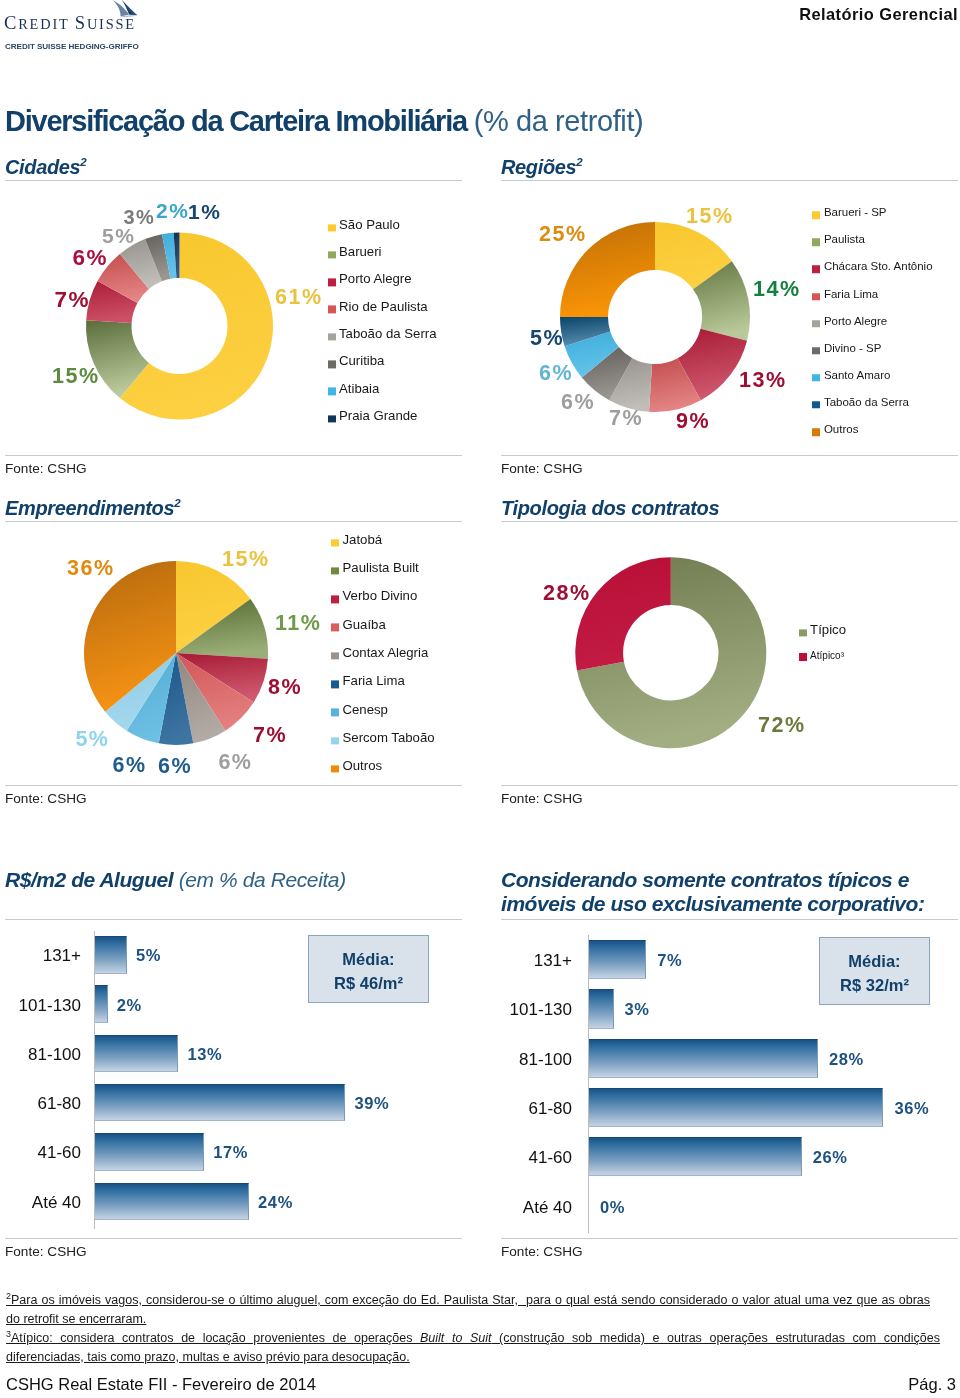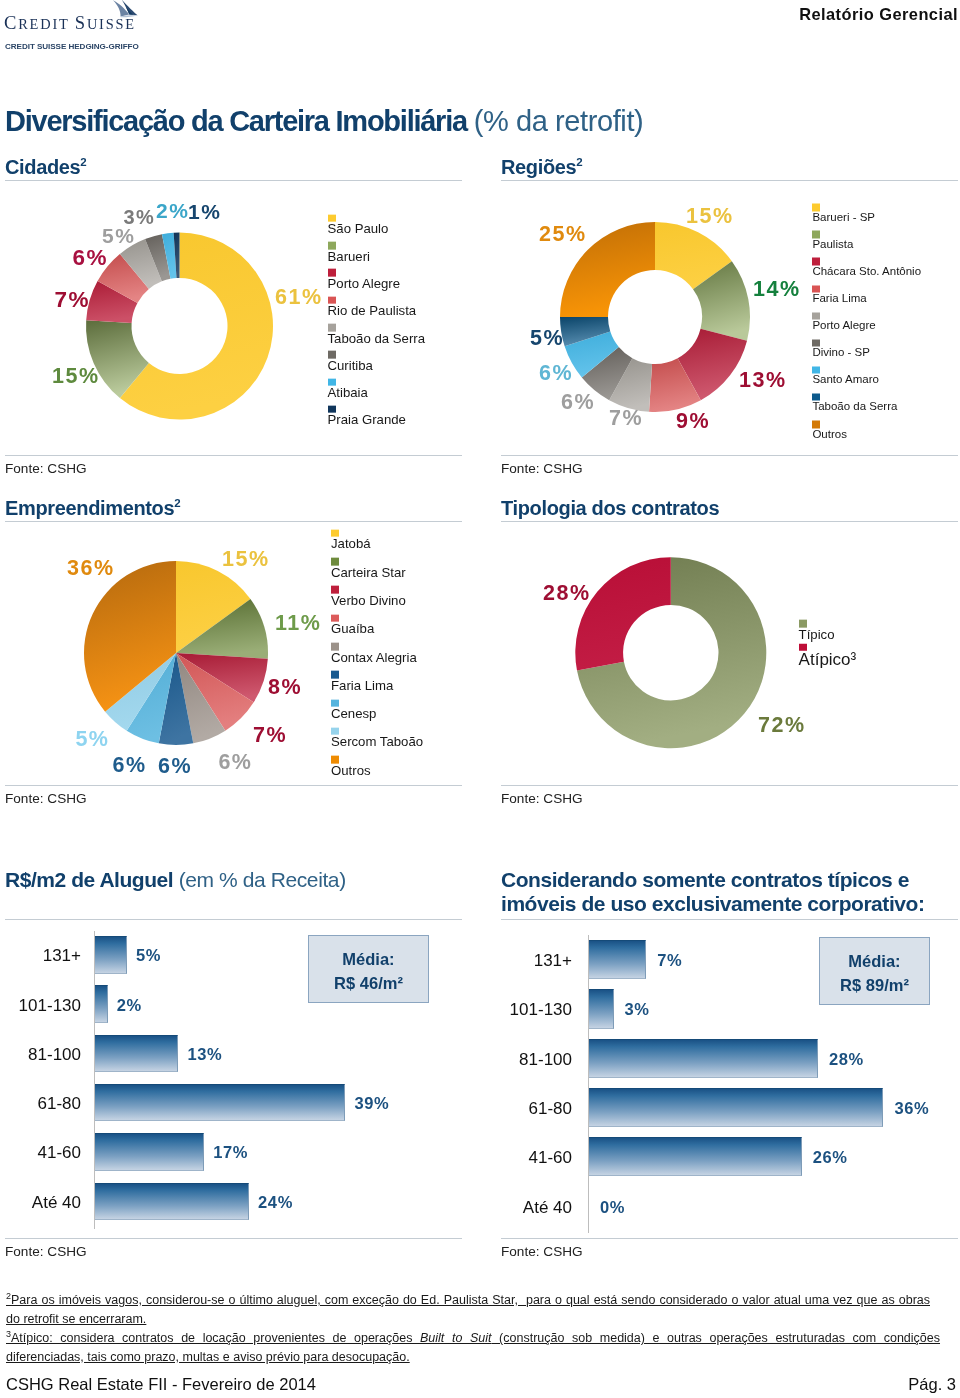--- a/index.html
+++ b/index.html
@@ -7,26 +7,26 @@
 html,body{width:960px;height:1398px;}
 body{background:#fff;font-family:"Liberation Sans",sans-serif;position:relative;overflow:hidden;}
 .page{position:relative;width:960px;height:1398px;padding-left:45px;}
 #report-label{position:absolute;right:2px;top:5px;font-size:16.4px;font-weight:bold;color:#101010;letter-spacing:0.45px;}
 #brand-sail{position:absolute;left:110px;top:-1px;width:31px;height:22px;}
 #brand-word{position:absolute;left:4px;top:12.2px;font-family:"Liberation Serif",serif;font-size:14.4px;color:#1a3157;letter-spacing:1.8px;white-space:nowrap;}
 #brand-word .bigcap{font-size:18.6px;}
 #brand-sub{position:absolute;left:5px;top:42.4px;font-size:8.1px;font-weight:bold;color:#2b4566;letter-spacing:-0.06px;white-space:nowrap;}
 #page-title{position:absolute;left:5px;top:105px;font-size:29px;font-weight:bold;color:#11406b;white-space:nowrap;letter-spacing:-1.25px;}
 #page-title .sub{font-weight:normal;color:#2f6186;letter-spacing:-0.4px;}
-.sec-title{position:absolute;font-size:20px;font-weight:bold;color:#11406b;white-space:nowrap;letter-spacing:-0.35px;}
+.sec-title{position:absolute;font-size:20px;font-weight:bold;color:#11406b;white-space:nowrap;letter-spacing:-0.35px;font-style:italic;}
 .sec-title sup{font-size:11.5px;}
 .sec-title .sub{font-weight:normal;color:#2f6186;letter-spacing:-0.4px;}
 .rule{position:absolute;height:1px;background:#c4ccd3;}
 .fonte{position:absolute;font-size:13.6px;color:#222;}
-.legend-row{position:absolute;display:flex;align-items:flex-start;font-size:13.2px;color:#181818;flex-direction:column;}
+.legend-row{position:absolute;display:flex;align-items:flex-end;font-size:13.2px;color:#181818;}
 .legend-mark{width:8px;height:7.5px;margin-right:3.5px;flex:none;}
 .legend-label{white-space:nowrap;line-height:1;}
 .pct{position:absolute;font-weight:bold;white-space:nowrap;line-height:1;letter-spacing:1.5px;}
 .bar-cat{position:absolute;font-size:17px;color:#111;white-space:nowrap;text-align:right;}
 .bar-val{position:absolute;font-size:16.5px;font-weight:bold;color:#1c5180;white-space:nowrap;letter-spacing:0.6px;}
 .bar-rect{position:absolute;background:linear-gradient(to bottom,#1a5286 0%,#2f6d9f 18%,#7ba0c2 62%,#c5d3e3 100%);border-top:1.4px solid #154a78;border-right:1px solid #7e9cb8;border-bottom:1px solid #9fb4c9;}
 .axis{position:absolute;width:1px;background:#bdbdbd;}
 .callout{position:absolute;background:#d9e1ea;border:1px solid #8ba5c0;text-align:center;color:#11406b;font-weight:bold;font-size:16.5px;display:flex;flex-direction:column;justify-content:center;line-height:1.45;padding-top:6px;}
 .fn{position:absolute;font-size:12.5px;color:#1a1a1a;line-height:1.49;text-align:justify;text-decoration:underline;}
 .fn sup{font-size:9px;}
@@ -368,21 +368,21 @@
         <path d="M25.11 154.64A92 92 0 0 1 96.00 4.00L96.00 96.00Z" fill="url(#empreendimentos-g8)">
           <title>Outros: 36%</title>
         </path>
       </svg>
       <div class="legend-row" style="left:331px;top:539.8px;transform:translateY(-50%);font-size:13.2px">
         <span class="legend-mark" style="background:#FDCB2F"></span>
         <span class="legend-label">Jatobá</span>
       </div>
       <div class="legend-row" style="left:331px;top:568.0999999999999px;transform:translateY(-50%);font-size:13.2px">
         <span class="legend-mark" style="background:#6E8B3D"></span>
-        <span class="legend-label">Carteira Star</span>
+        <span class="legend-label">Paulista Built</span>
       </div>
       <div class="legend-row" style="left:331px;top:596.4px;transform:translateY(-50%);font-size:13.2px">
         <span class="legend-mark" style="background:#BE1F3C"></span>
         <span class="legend-label">Verbo Divino</span>
       </div>
       <div class="legend-row" style="left:331px;top:624.6999999999999px;transform:translateY(-50%);font-size:13.2px">
         <span class="legend-mark" style="background:#DC5B5B"></span>
         <span class="legend-label">Guaíba</span>
       </div>
       <div class="legend-row" style="left:331px;top:653px;transform:translateY(-50%);font-size:13.2px">
@@ -431,21 +431,21 @@
           <title>Típico: 72%</title>
         </path>
         <path d="M5.99 117.59A95.5 95.5 0 0 1 99.80 4.20L99.80 52.00A47.7 47.7 0 0 0 52.94 108.64Z" fill="url(#tipologia-g1)">
           <title>Atípico³: 28%</title>
         </path>
       </svg>
       <div class="legend-row" style="left:798.6px;top:630px;transform:translateY(-50%);font-size:13.2px">
         <span class="legend-mark" style="background:#8B9A63"></span>
         <span class="legend-label">Típico</span>
       </div>
-      <div class="legend-row" style="left:798.6px;top:655.8px;transform:translateY(-50%);font-size:17px">
+      <div class="legend-row" style="left:798.6px;top:655.8px;transform:translateY(-50%);font-size:10px">
         <span class="legend-mark" style="background:#BE0E38"></span>
         <span class="legend-label">Atípico³</span>
       </div>
       <div class="pct" style="left:758px;top:715px;font-size:21.5px;color:#6B7A3C">72%</div>
       <div class="pct" style="left:543px;top:583px;font-size:21.5px;color:#9E0E33">28%</div>
     </div>
   <div id="chart-aluguel">
       <div class="axis" style="left:94px;top:931px;height:297.79999999999995px"></div>
       <div class="bar-rect" style="left:95px;top:936px;width:32.1px;height:37.5px"></div>
       <div class="bar-cat" style="left:-29px;top:946.25px;width:110px">131+</div>
@@ -484,21 +484,21 @@
       <div class="bar-rect" style="left:589px;top:1087.9px;width:294.48px;height:39.3px"></div>
       <div class="bar-cat" style="left:462px;top:1099.0500000000002px;width:110px">61-80</div>
       <div class="bar-val" style="left:894.48px;top:1099.0500000000002px">36%</div>
       <div class="bar-rect" style="left:589px;top:1137.2px;width:212.68px;height:39.3px"></div>
       <div class="bar-cat" style="left:462px;top:1148.3500000000001px;width:110px">41-60</div>
       <div class="bar-val" style="left:812.6800000000001px;top:1148.3500000000001px">26%</div>
       <div class="bar-cat" style="left:462px;top:1197.65px;width:110px">Até 40</div>
       <div class="bar-val" style="left:600px;top:1197.65px">0%</div>
       <div class="callout" style="left:819px;top:937px;width:111px;height:68px">
         <div>Média:</div>
-        <div>R$ 89/m²</div>
+        <div>R$ 32/m²</div>
       </div>
     </div>
 
   <div class="fn" style="left:6px;top:1290px;width:924px"><sup>2</sup><span>Para os imóveis vagos, considerou-se o último aluguel, com exceção do Ed. Paulista Star,&nbsp; para o qual está sendo considerado o valor atual uma vez que as obras do retrofit se encerraram.</span></div>
   <div class="fn" style="left:6px;top:1328px;width:934px"><sup>3</sup><span>Atípico: considera contratos de locação provenientes de operações </span><em>Built to Suit</em><span> (construção sob medida) e outras operações estruturadas com condições diferenciadas, tais como prazo, multas e aviso prévio para desocupação.</span></div>
 
   <div id="footer-left">CSHG Real Estate FII - Fevereiro de 2014</div>
   <div id="footer-right">Pág. 3</div>
 </div>
 

